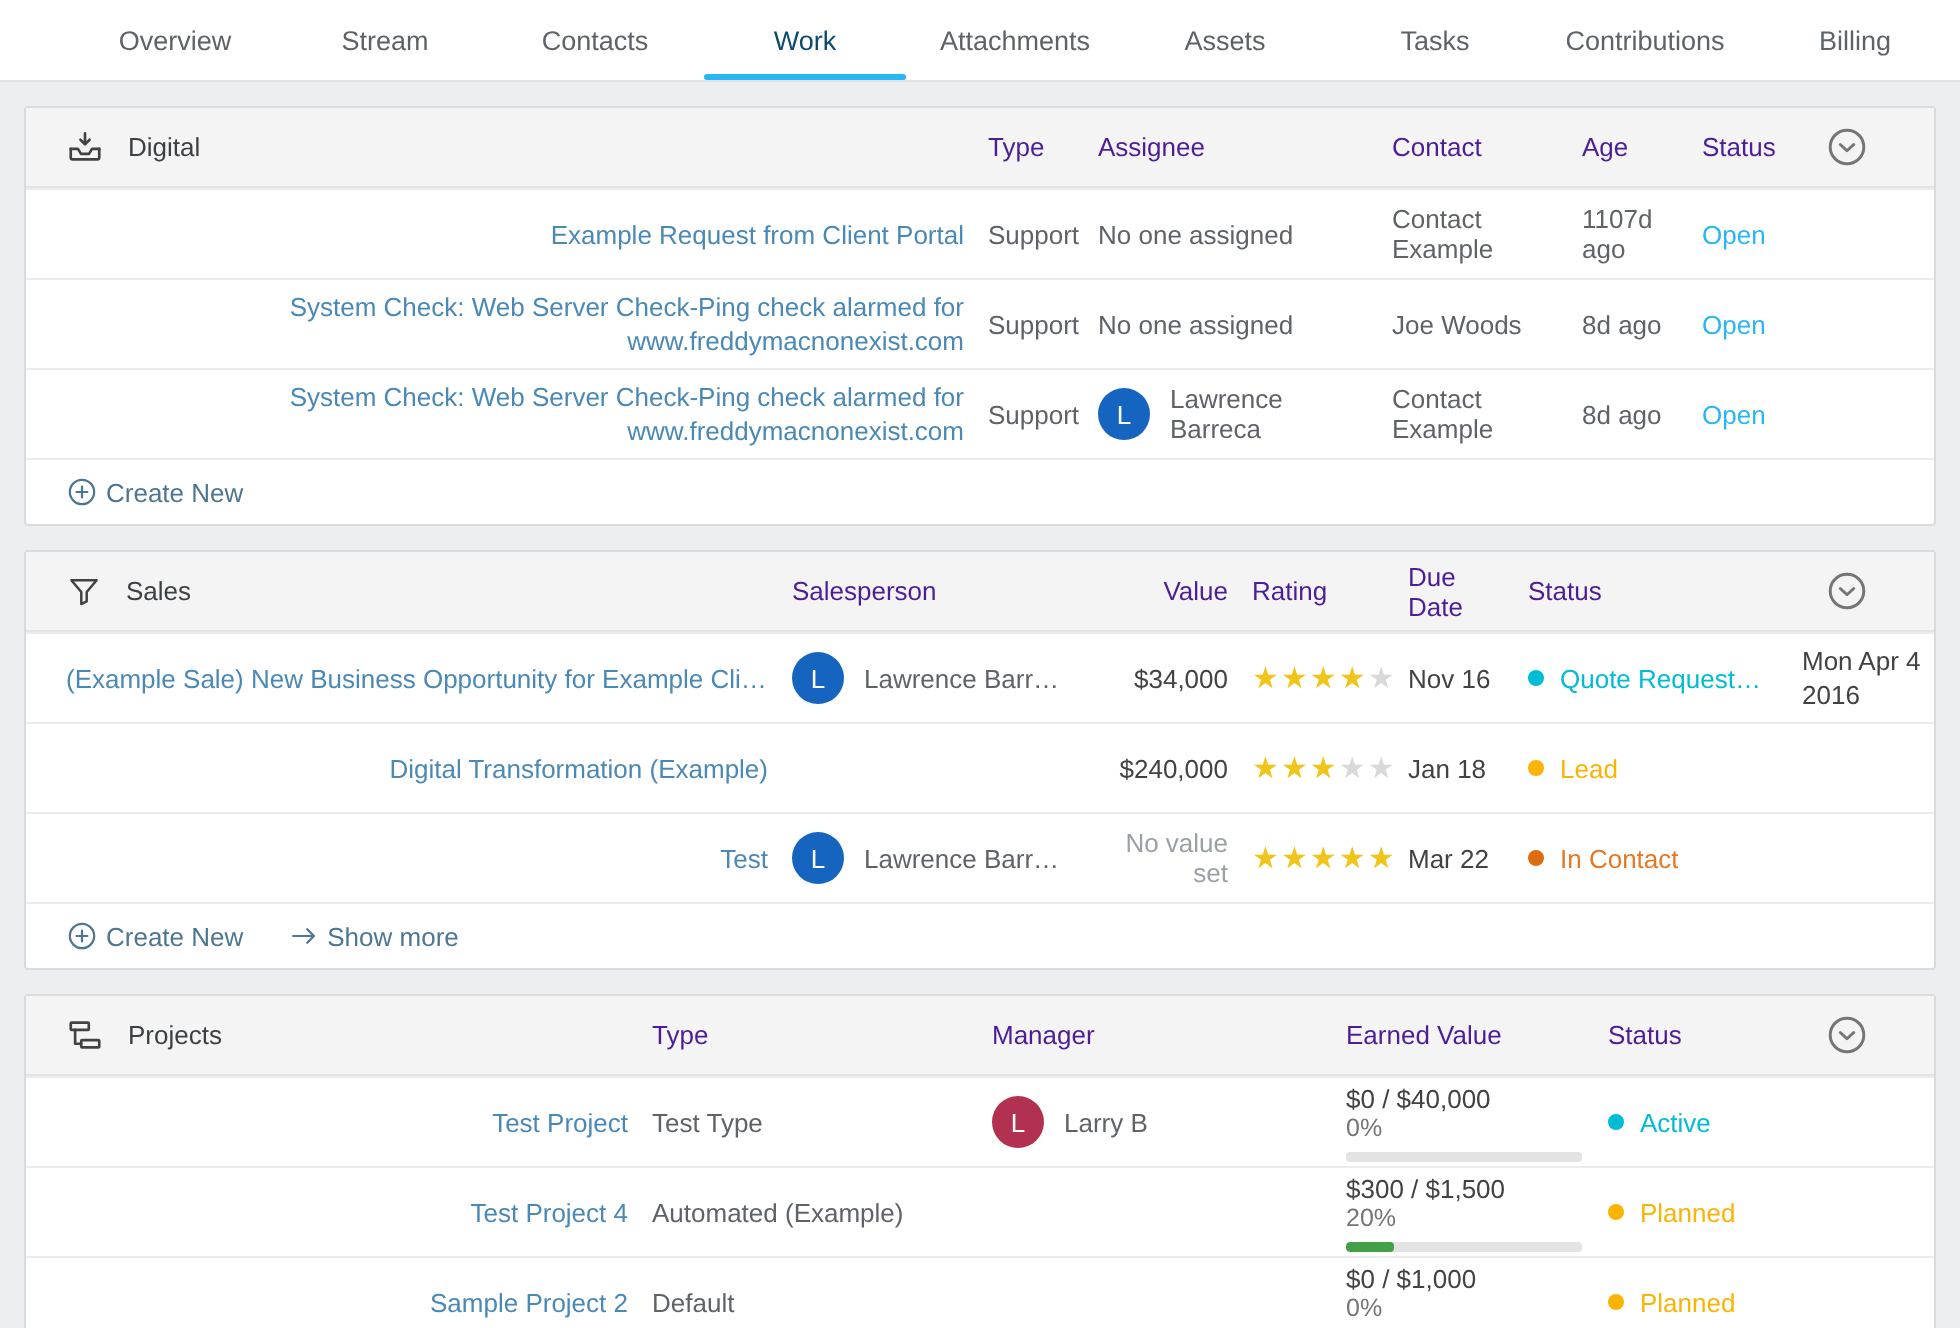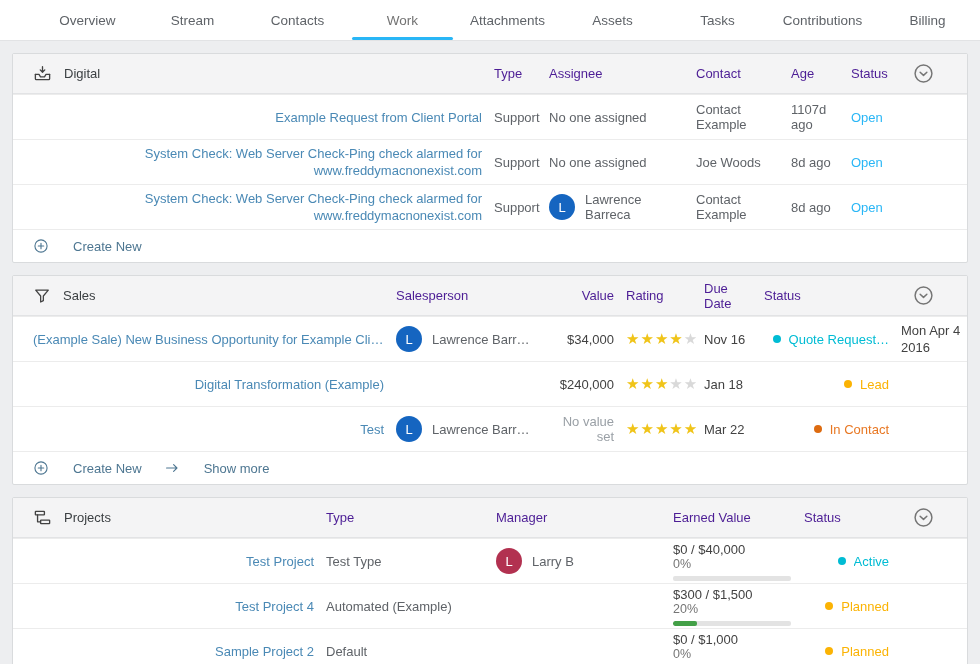--- a/index.html
+++ b/index.html
@@ -3,21 +3,21 @@
 <meta charset="utf-8">
 <style>
   * { margin:0; padding:0; box-sizing:border-box; }
   html,body { width:980px; height:664px; overflow:hidden; }
   body { font-family:"Liberation Sans", sans-serif; background:#edeef0; font-size:13px; color:#424242; }
 
   
   .tabbar { display:flex; background:#fff; height:41px; border-bottom:1px solid #e2e3e5;padding-left:35px; }
   .tab { flex:1; display:flex; align-items:center; justify-content:center; color:#5f6368;
          font-size:13.5px; cursor:pointer; position:relative; }
-  .tab.active { color:#737373; }
+  .tab.active { color:#0c4a6e; }
   .tab.active::after { content:""; position:absolute; left:2px; right:2px; bottom:0; height:3px;
          background:#29b6f6; border-radius:2px; }
 
   
   .page { padding:12px 12px 0 12px; }
   .card { background:#fff; border:1px solid #d9dbdd; border-radius:2px; margin-bottom:12px; }
   .panel-head { background:#f4f4f5; border-bottom:1px solid #e2e3e5; height:40px; }
   .panel-title { display:flex; align-items:center; gap:12px; color:#3c4043; }
   .panel-title svg { flex:0 0 auto; }
   .col-label { color:#4c1d95; }
@@ -37,38 +37,38 @@
   .muted { color:#9aa0a6; }
   .nowrap { white-space:nowrap; overflow:hidden; text-overflow:ellipsis; }
   .right { text-align:right; padding-right:0; }
 
   .avatar { width:26px; height:26px; border-radius:50%; color:#fff; font-size:13px;
             display:inline-flex; align-items:center; justify-content:center; flex:0 0 auto; }
   .avatar.blue { background:#1565c0; }
   .avatar.red  { background:#b23150; }
   .with-avatar { display:flex; align-items:center; gap:10px; }
 
-  .status { display:flex; align-items:center; gap:8px;justify-content:flex-end; }
+  .status { display:flex; align-items:center; gap:8px; }
   .dot { width:8px; height:8px; border-radius:50%; flex:0 0 auto; }
   .status a { text-decoration:none; cursor:pointer; }
   .open-link { color:#29b6f6; text-decoration:none; cursor:pointer;text-align:center; }
 
   .stars { letter-spacing:1px; font-size:15px; white-space:nowrap; cursor:pointer; }
   .stars i { font-style:normal; color:#d9d9d9; }
   .stars i.on { color:#f0c419; }
 
   .earned { padding-right:1px; }
   .earned-top { display:flex; justify-content:space-between; align-items:baseline; margin-bottom:5px;flex-direction:column; }
   .earned-pct { color:#757575; font-size:12.5px; }
   .bar { height:5px; background:#e3e3e3; border-radius:2px; overflow:hidden; }
   .bar-fill { height:100%; border-radius:2px; }
 
   .panel-foot { border-top:1px solid #ececec; height:33px; display:flex; align-items:center;
                 gap:22px; padding-left:20px; }
-  .foot-link { display:flex; align-items:center; gap:24px; color:#4d7691; text-decoration:none;
+  .foot-link { display:flex; align-items:center; gap:4px; color:#4d7691; text-decoration:none;
                cursor:pointer; }
 
   .head-icon-btn { background:none; border:none; cursor:pointer; padding:0; display:flex;
                    align-items:center; margin-left:12px; }
   svg.stroke { fill:none; stroke:#424242; stroke-width:1.4; stroke-linecap:round; stroke-linejoin:round; }
   svg.stroke.lt { stroke:#757575; }
   svg.stroke.bl { stroke:#4d7691; }
 </style>
 </head>
 <body>

